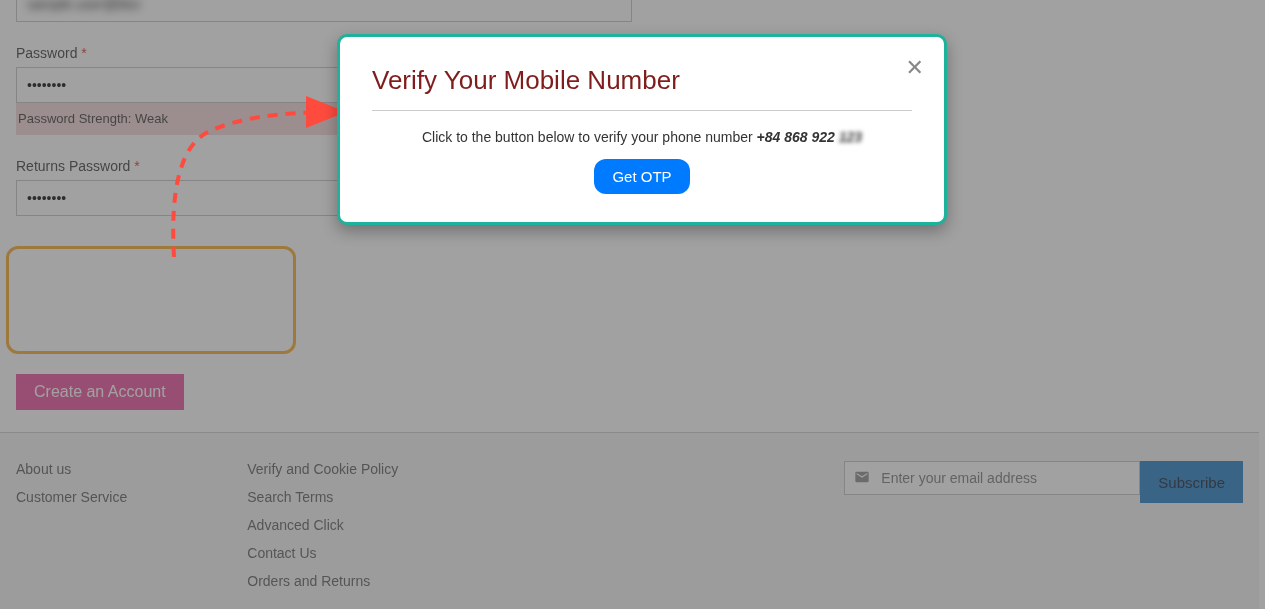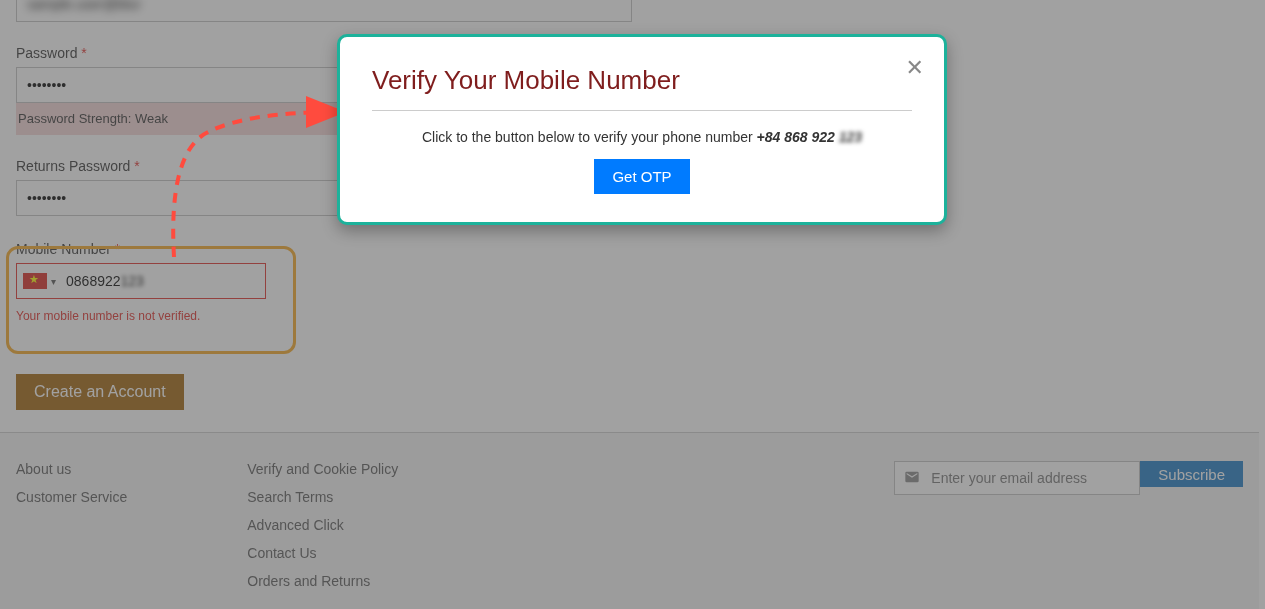--- a/index.html
+++ b/index.html
@@ -41,21 +41,21 @@
       width: 616px;
       height: 32px;
       line-height: 32px;
       font-size: 13px;
       background: #f4d4d4;
       padding-left: 2px;
       color: #333;
       margin-top: 0;
     }
     .btn-primary {
-      background: #a16207;
+      background: #ec4899;
       color: #fff;
       border: none;
       padding: 9px 18px;
       font-size: 16px;
       cursor: pointer;
       position: absolute;
       top: 374px;
       left: 16px;
     }
     .highlight-box {
@@ -99,29 +99,29 @@
       border-top:1px solid #ccc;
       background:#f4f4f4;
       display:flex;
       padding: 28px 16px 8px;
       gap: 120px;
       align-items:flex-start;
     }
     .footer-col a { display:block; color:#575757; text-decoration:none; font-size:14px; margin-bottom:12px;}
     .newsletter { margin-left:auto; display:flex; }
     .nl-input{
-      width:246px; height:34px; border:1px solid #c2c2c2;
+      width:296px; height:34px; border:1px solid #c2c2c2;
       padding-left:36px; font-size:14px; color:#999;
       background:#fff;
     }
     .nl-wrap{position:relative;}
     .nl-icon{position:absolute; left:10px; top:8px; color:#888;}
     .nl-btn{
-      background:#1979c3; color:#ffffff; border:none;
-      padding:0 18px; height:26px; font-size:15px; cursor:pointer;text-align:center;
+      background:#1979c3; color:#0f172a; border:none;
+      padding:0 18px; height:42px; font-size:15px; cursor:pointer;text-align:center;
     }
     
     .modal {
       position:absolute;
       left: 337px; top: 34px;
       width: 610px;
       background:#fff;
       border: 3px solid #1cb29b;
       border-radius: 10px;
       box-shadow: 0 6px 16px rgba(0,0,0,0.3);
@@ -129,21 +129,21 @@
       padding: 28px 32px 28px;
     }
     .modal h2{
       font-weight:300; font-size:26px; color:#7f1d1d;
       padding-bottom:14px; border-bottom:1px solid #ccc;
     }
     .modal .body{ text-align:center; padding-top:18px; font-size:14px; color:#333;}
     .modal .body strong{ font-weight:700;font-style:italic;}
     .modal .otp-btn{
       background:#007bff; color:#fff; border:none;
-      padding:9px 18px; font-size:15px; border-radius:0;
+      padding:9px 18px; font-size:15px; border-radius:12px;
       margin-top:14px; cursor:pointer;
     }
     .modal .close{
       position:absolute; right:20px; top:18px;
       font-size:22px; color:#888; cursor:pointer; background:none; border:none;
     }
     
     .arrow-svg{
       position:absolute; left:148px; top:82px; z-index:60; pointer-events:none;
     }
@@ -165,31 +165,20 @@
     <span class="label required">Password</span>
     <input class="text-input" type="password" value="••••••••" style="">
     <div class="pwstr">Password Strength: Weak</div>
   </div>
 
   <div class="field-group">
     <span class="label required">Returns Password</span>
     <input class="text-input" type="password" value="••••••••" style="">
   </div>
 
-  <div class="field-group" style="margin-top:24px;">
-    <span class="label required">Mobile Number</span>
-    <div class="phone-wrap">
-      <span class="flag"></span>
-      <span class="flag-caret">▾</span>
-      <span class="phone-input">
-        <span>0868922</span><span class="phone-input-blur">123</span>
-      </span>
-    </div>
-    <div class="err-msg">Your mobile number is not verified.</div>
-  </div>
 </div>
 
 <button class="btn-primary">Create an Account</button>
 
 <div class="highlight-box"></div>
 
 <footer>
   <div class="footer-col">
     <a href="#">About us</a>
     <a href="#">Customer Service</a>

